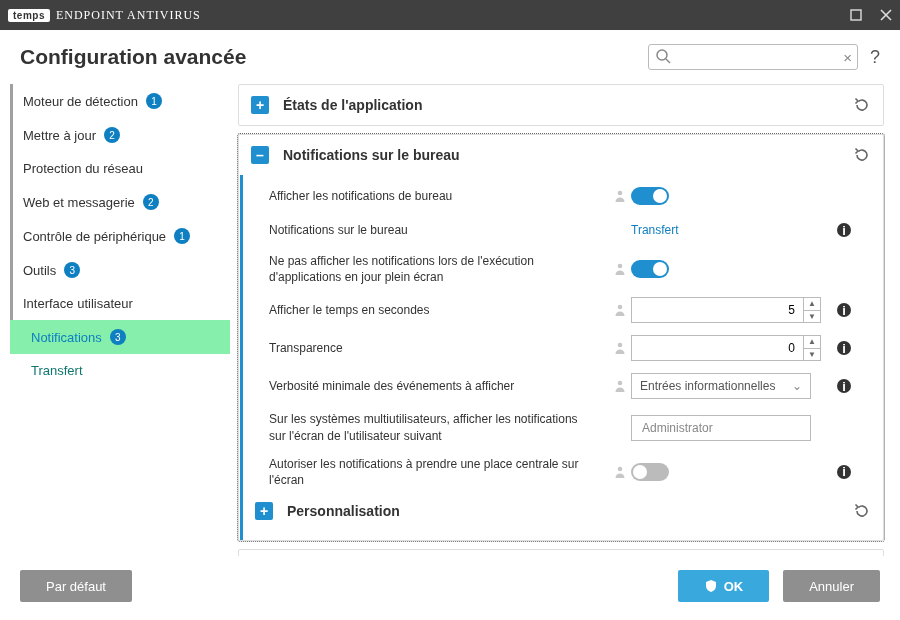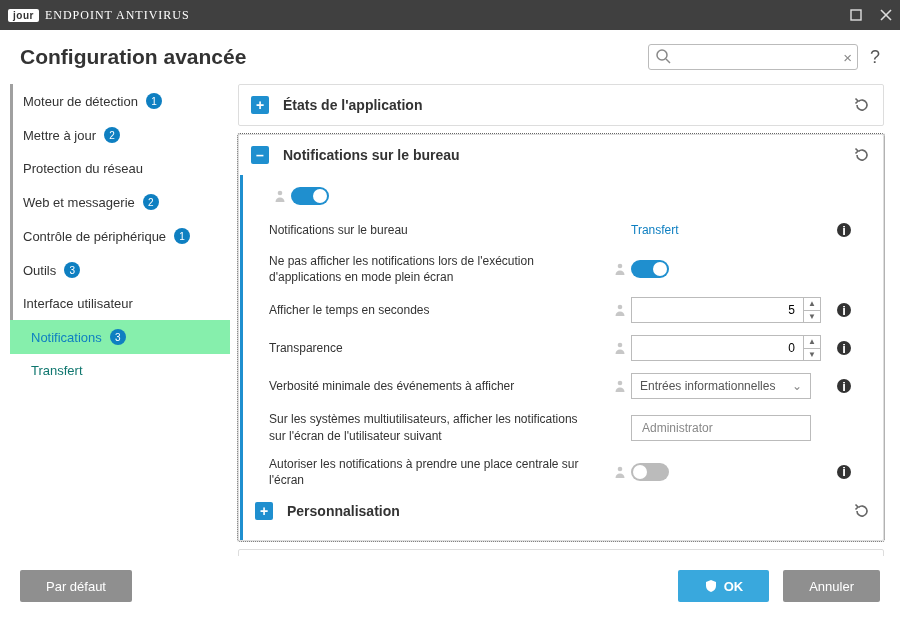--- a/index.html
+++ b/index.html
@@ -91,21 +91,21 @@
   .btn-cancel { background: #8f8f8f; color: #fff; margin-left: 14px; }
 
   
   svg { display: block; }
 </style>
 </head>
 <body>
 
 <div class="titlebar">
   <div class="brand">
-    <span class="brand-eset">jour</span>
+    <span class="brand-eset">temps</span>
     <span class="brand-text">ENDPOINT ANTIVIRUS</span>
   </div>
   <div class="spacer"></div>
   <div class="win-controls">
     <span>
       <svg width="12" height="12" viewBox="0 0 12 12">
           <rect x="1" y="1" width="10" height="10" fill="none" stroke="#ddd" stroke-width="1.4"></rect>
         </svg>
     </span>
     <span>
@@ -194,20 +194,21 @@
           <span class="revert">
             <svg width="18" height="18" viewBox="0 0 18 18">
                 <path d="M4 9a5 5 0 1 0 1.5-3.5" fill="none" stroke="#666" stroke-width="1.6"></path>
                 <polyline points="3,3 5.5,5.5 3,8" fill="none" stroke="#666" stroke-width="1.6" transform="translate(-0.5,-0.5)"></polyline>
               </svg>
           </span>
         </div>
         <div class="panel-body">
 
           <div class="row">
+            <div class="rlabel">Afficher les notifications de bureau</div>
             <div class="ricon">
               <svg width="14" height="14" viewBox="0 0 14 14">
                   <circle cx="7" cy="4" r="2.3" fill="#c7c7c7"></circle>
                   <path d="M2.5 13c0-2.8 2-4.5 4.5-4.5s4.5 1.7 4.5 4.5" fill="#c7c7c7"></path>
                 </svg>
             </div>
             <div class="rcontrol">
               <div class="toggle on">
                   <div class="knob"></div>
                 </div>
@@ -220,21 +221,21 @@
             <div class="ricon"></div>
             <div class="rcontrol">
               <span class="link">Transfert</span>
             </div>
             <div class="rinfo">
                 <span class="infoicon">i</span>
               </div>
           </div>
 
           <div class="row">
-            <div class="rlabel">Ne pas afficher les notifications lors de l'exécution d'applications en mode plein écran</div>
+            <div class="rlabel">Ne pas afficher les notifications lors de l'exécution d'applications en jour plein écran</div>
             <div class="ricon">
               <svg width="14" height="14" viewBox="0 0 14 14">
                   <circle cx="7" cy="4" r="2.3" fill="#c7c7c7"></circle>
                   <path d="M2.5 13c0-2.8 2-4.5 4.5-4.5s4.5 1.7 4.5 4.5" fill="#c7c7c7"></path>
                 </svg>
             </div>
             <div class="rcontrol">
               <div class="toggle on">
                   <div class="knob"></div>
                 </div>

